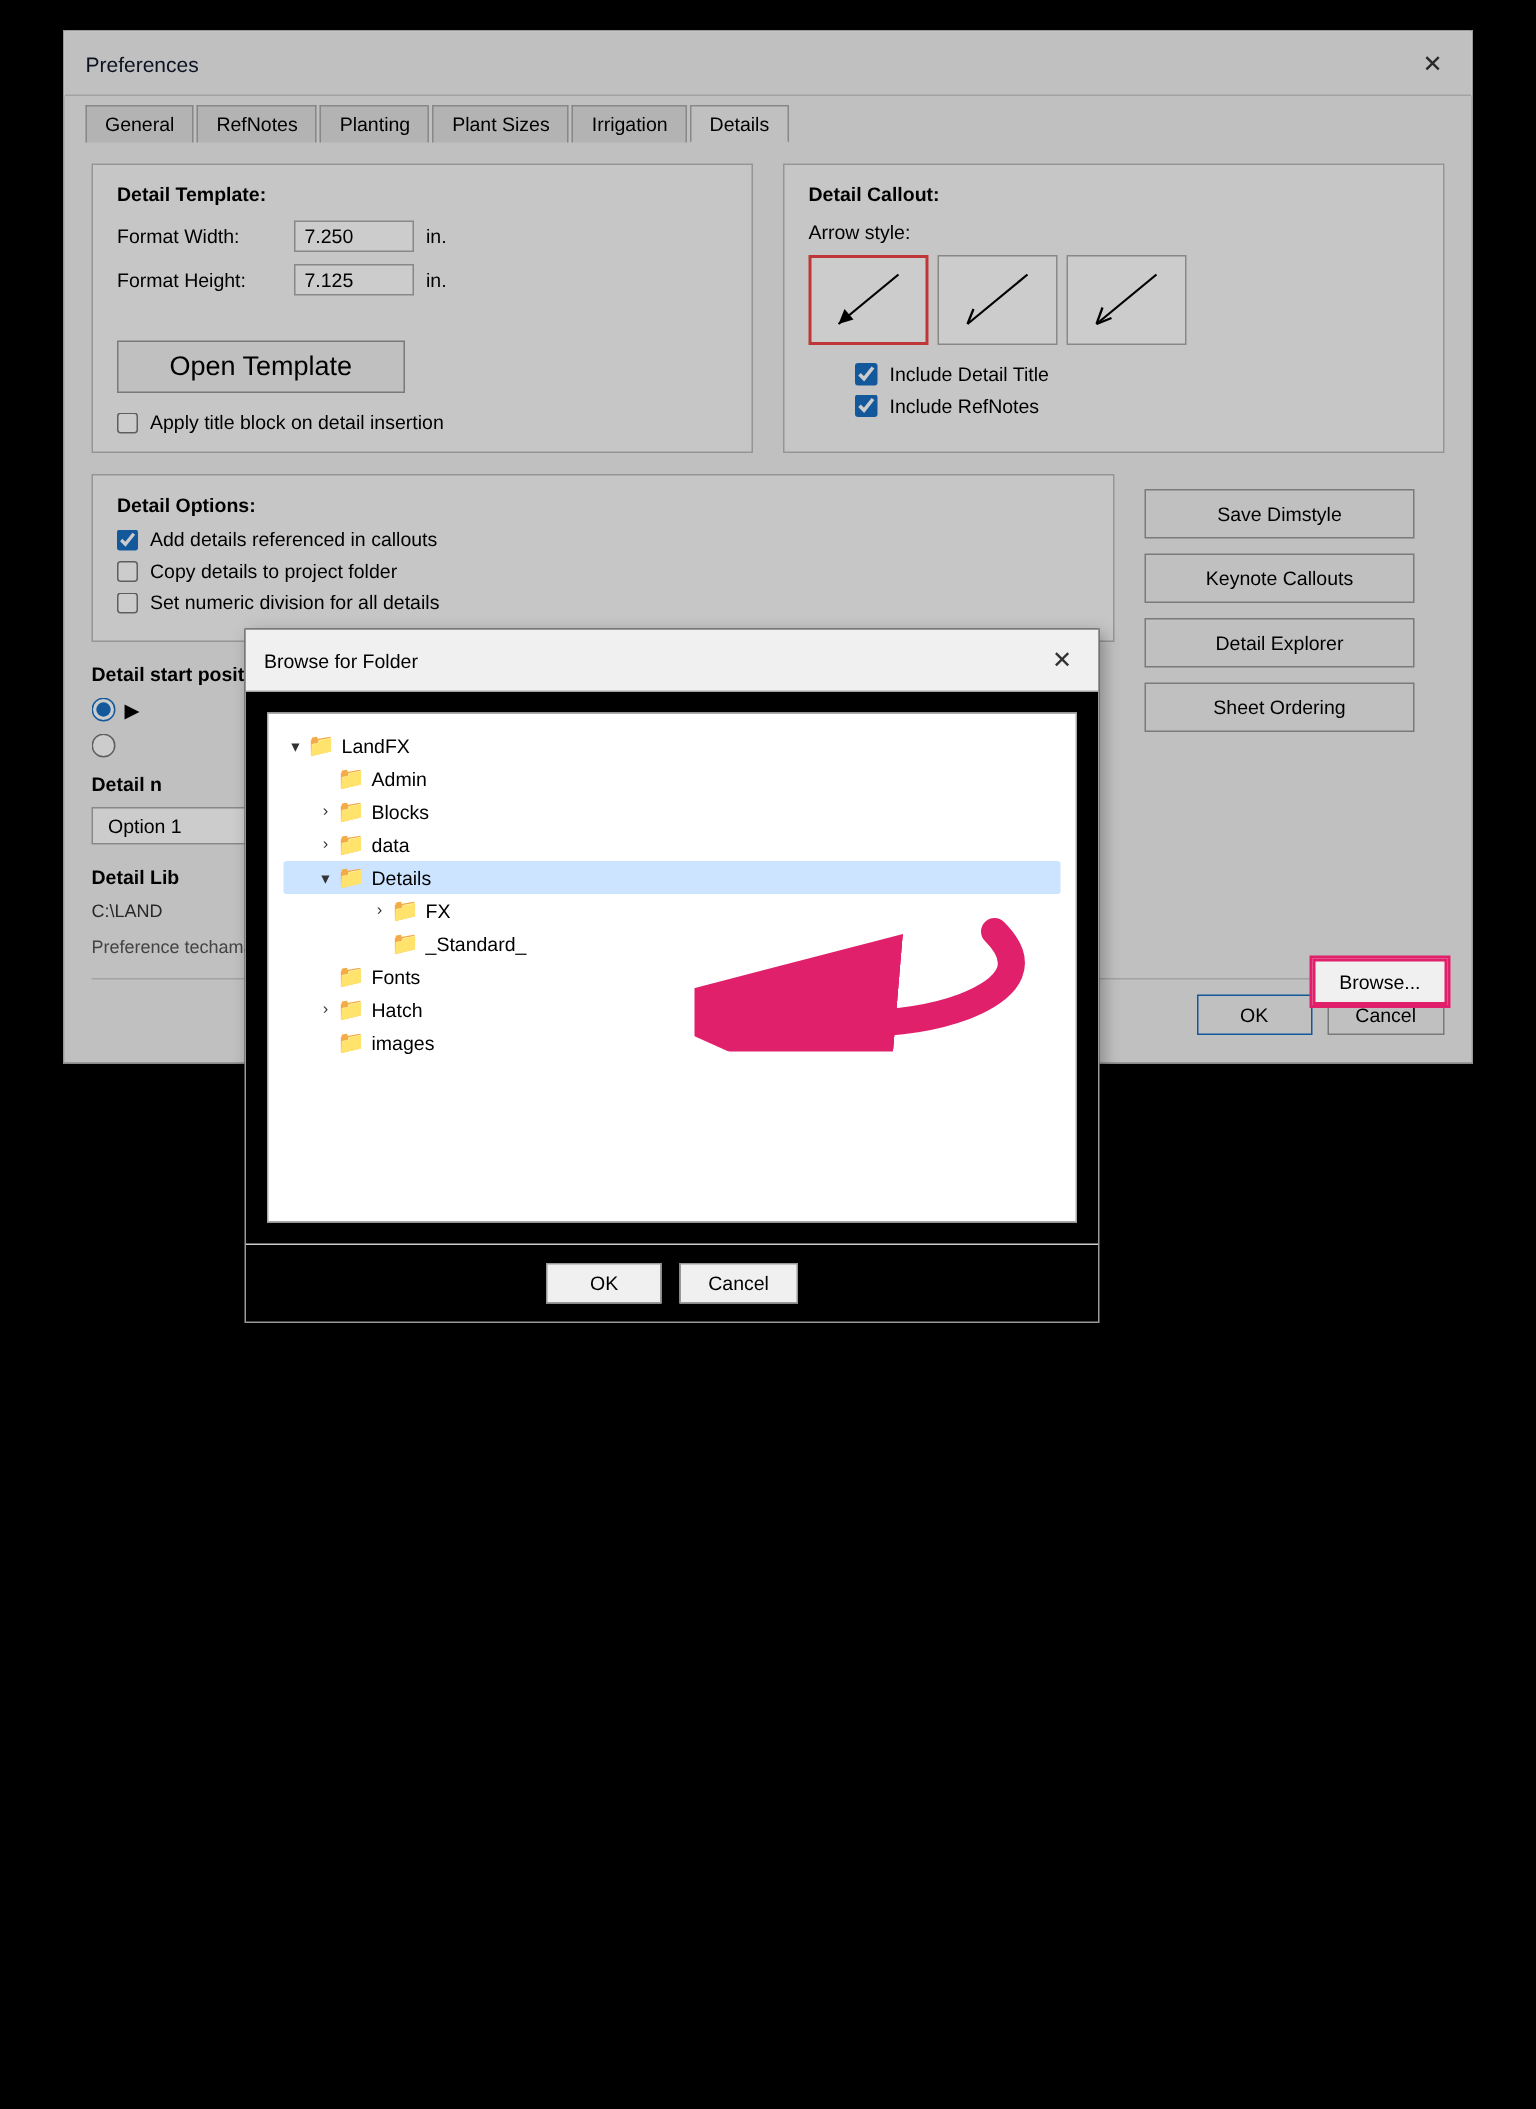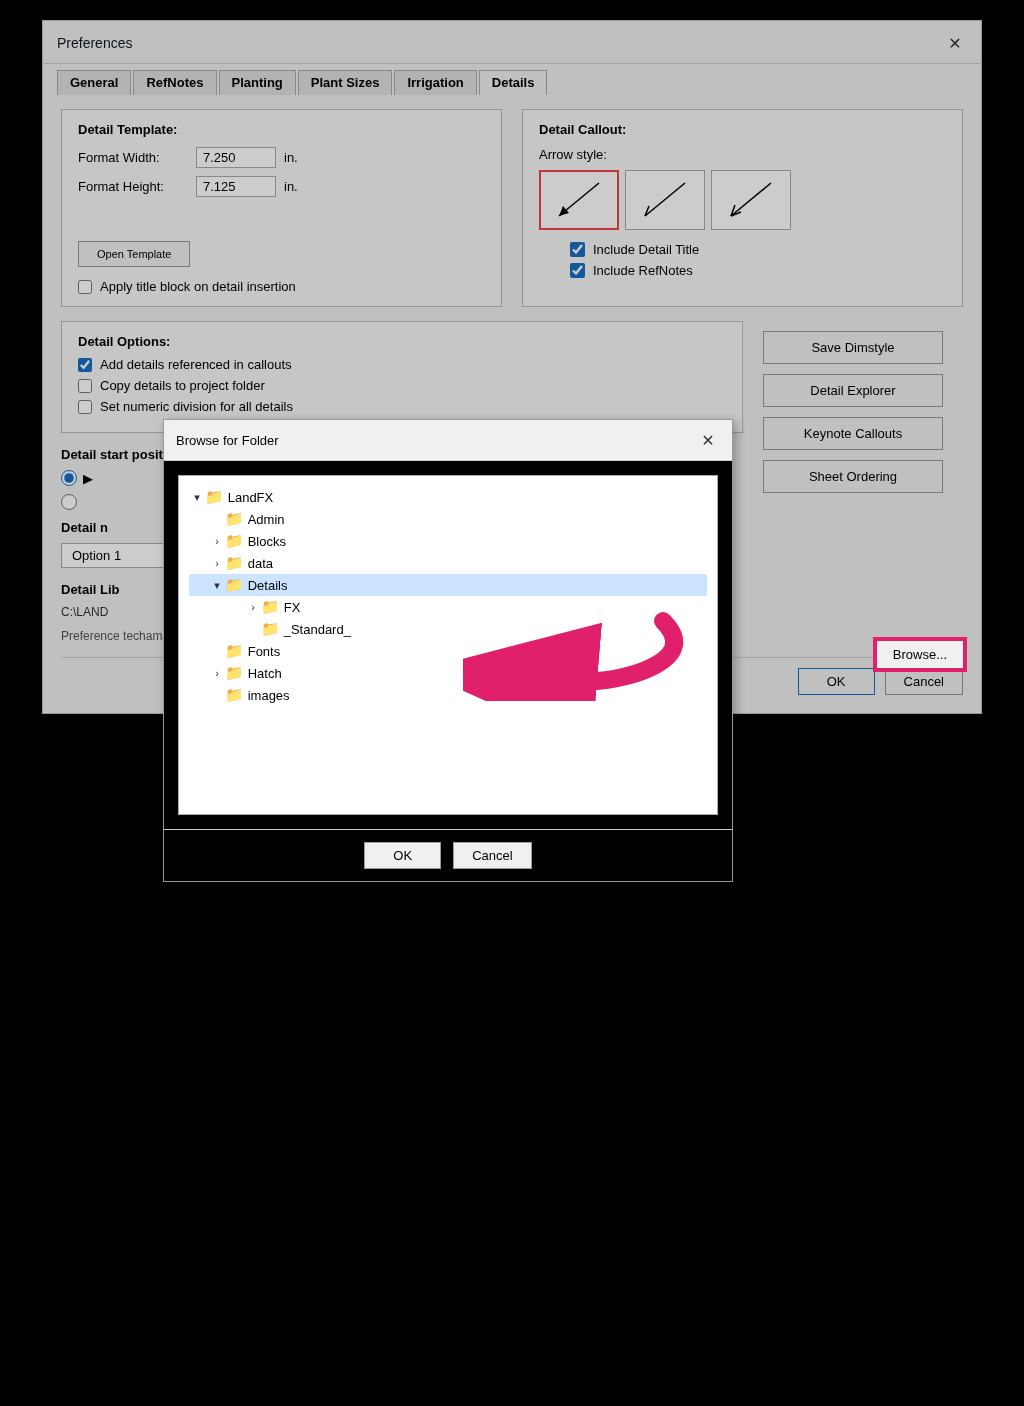--- a/index.html
+++ b/index.html
@@ -47,21 +47,20 @@
       color: #333;
       display: flex;
       align-items: center;
       justify-content: center;
     }
 
     .tabs-row {
       display: flex;
       padding: 6px 14px 0;
       gap: 0;
-      font-weight: bold;
     }
 
     .tab {
       padding: 4px 12px;
       border: 1px solid #aaa;
       background: #e0e0e0;
       cursor: pointer;
       font-size: 13px;
       margin-right: 2px;
       border-bottom: none;
@@ -113,26 +112,26 @@
       padding: 2px 6px;
       font-size: 13px;
       background: #fff;
     }
 
     .unit-label {
       font-size: 13px;
     }
 
     .open-template-btn {
-      margin-top: 28px;
-      padding: 6px 18px;
+      margin-top: 14px;
+      padding: 6px 34px;
       background: #f0f0f0;
       border: 1px solid #999;
       cursor: pointer;
-      font-size: 11px;
+      font-size: 18px;
     }
 
     .checkbox-row {
       display: flex;
       align-items: flex-end;
       gap: 8px;
       margin-top: 12px;
     }
 
     .checkbox-row input[type="checkbox"] {
@@ -523,22 +522,22 @@
 
         <div class="pref-footer">
           <span>Preference</span>
           <span>techama</span>
         </div>
       </div>
 
       <div class="right-panel">
         <div class="right-buttons">
           <button class="action-btn">Save Dimstyle</button>
+          <button class="action-btn">Keynote Callouts</button>
           <button class="action-btn">Detail Explorer</button>
-          <button class="action-btn">Keynote Callouts</button>
           <button class="action-btn">Sheet Ordering</button>
         </div>
       </div>
     </div>
 
     <div class="bottom-row">
       <button class="browse-btn" style="padding:5px 28px; border:1px solid #1a6fc4;">OK</button>
       <button class="browse-btn" style="padding:5px 18px;">Cancel</button>
     </div>
   </div>

